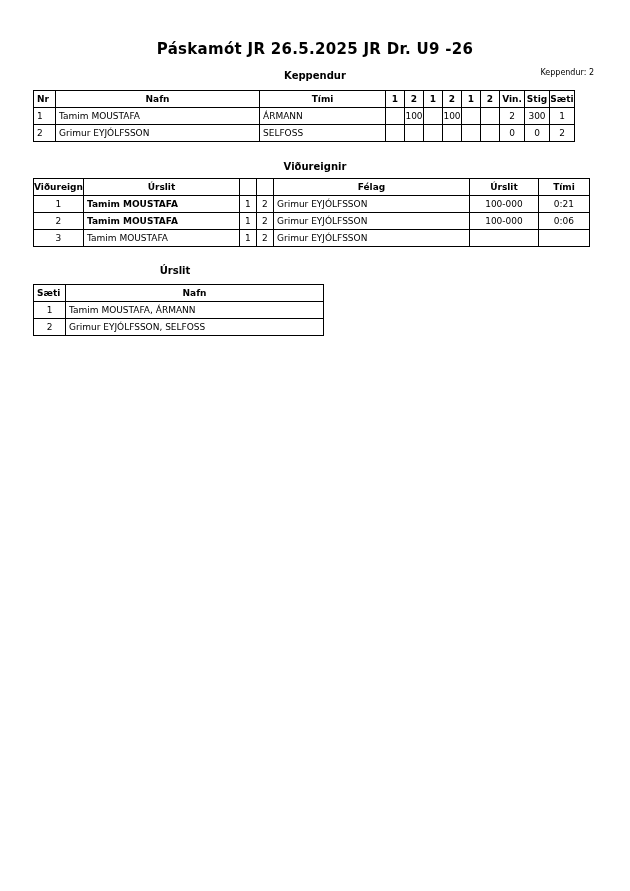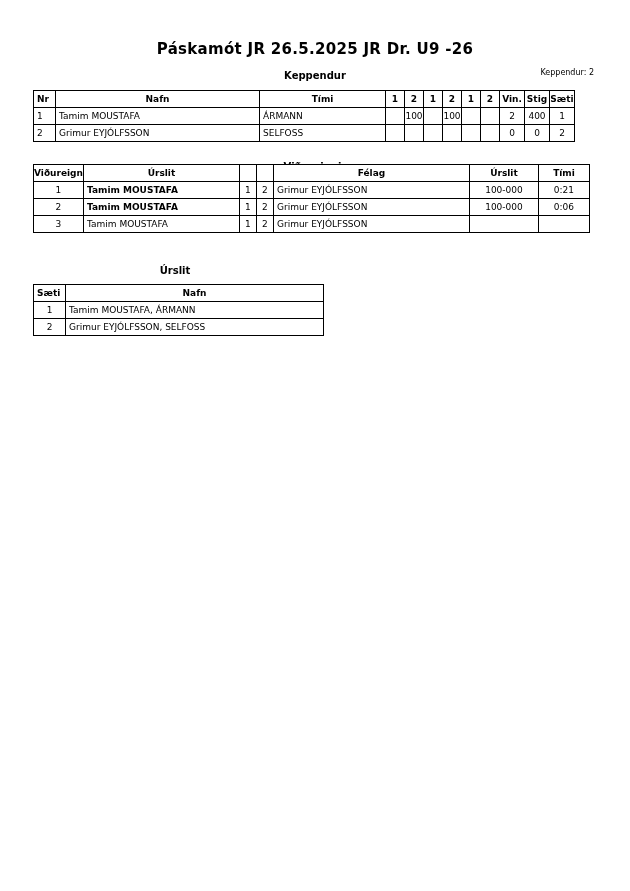--- a/index.html
+++ b/index.html
@@ -83,21 +83,21 @@
   #tbl-keppendur .c-stig { width: 24px; margin-top: 26px; }
   #tbl-keppendur .c-saeti { width: 24px; }
   #tbl-keppendur td.score {
     text-align: center;
     font-size: 9px;
   }
 
   
   #tbl-vidureignir {
     left: 33px;
-    top: 164px;
+    top: 178px;
   }
   #tbl-vidureignir .c-vid { width: 48px; }
   #tbl-vidureignir .c-hvitur { width: 152px; }
   #tbl-vidureignir .c-num { width: 16px; }
   #tbl-vidureignir .c-blar { width: 192px; }
   #tbl-vidureignir .c-urslit { width: 68px; }
   #tbl-vidureignir .c-timi { width: 50px; }
   #tbl-vidureignir td.bold-name {
     font-weight: bold;
   }
@@ -143,21 +143,21 @@
         <td class="c-nr cell-pad-l">1</td>
         <td class="c-nafn cell-pad-l">Tamim MOUSTAFA</td>
         <td class="c-felag cell-pad-l">ÁRMANN</td>
         <td class="c-rnd score"></td>
         <td class="c-rnd score">100</td>
         <td class="c-rnd score"></td>
         <td class="c-rnd score">100</td>
         <td class="c-rnd score"></td>
         <td class="c-rnd score"></td>
         <td class="c-vin cell-c">2</td>
-        <td class="c-stig cell-c">400</td>
+        <td class="c-stig cell-c">300</td>
         <td class="c-saeti cell-c">1</td>
       </tr>
       <tr>
         <td class="c-nr cell-pad-l">2</td>
         <td class="c-nafn cell-pad-l">Grimur EYJÓLFSSON</td>
         <td class="c-felag cell-pad-l">SELFOSS</td>
         <td class="c-rnd score"></td>
         <td class="c-rnd score"></td>
         <td class="c-rnd score"></td>
         <td class="c-rnd score"></td>

